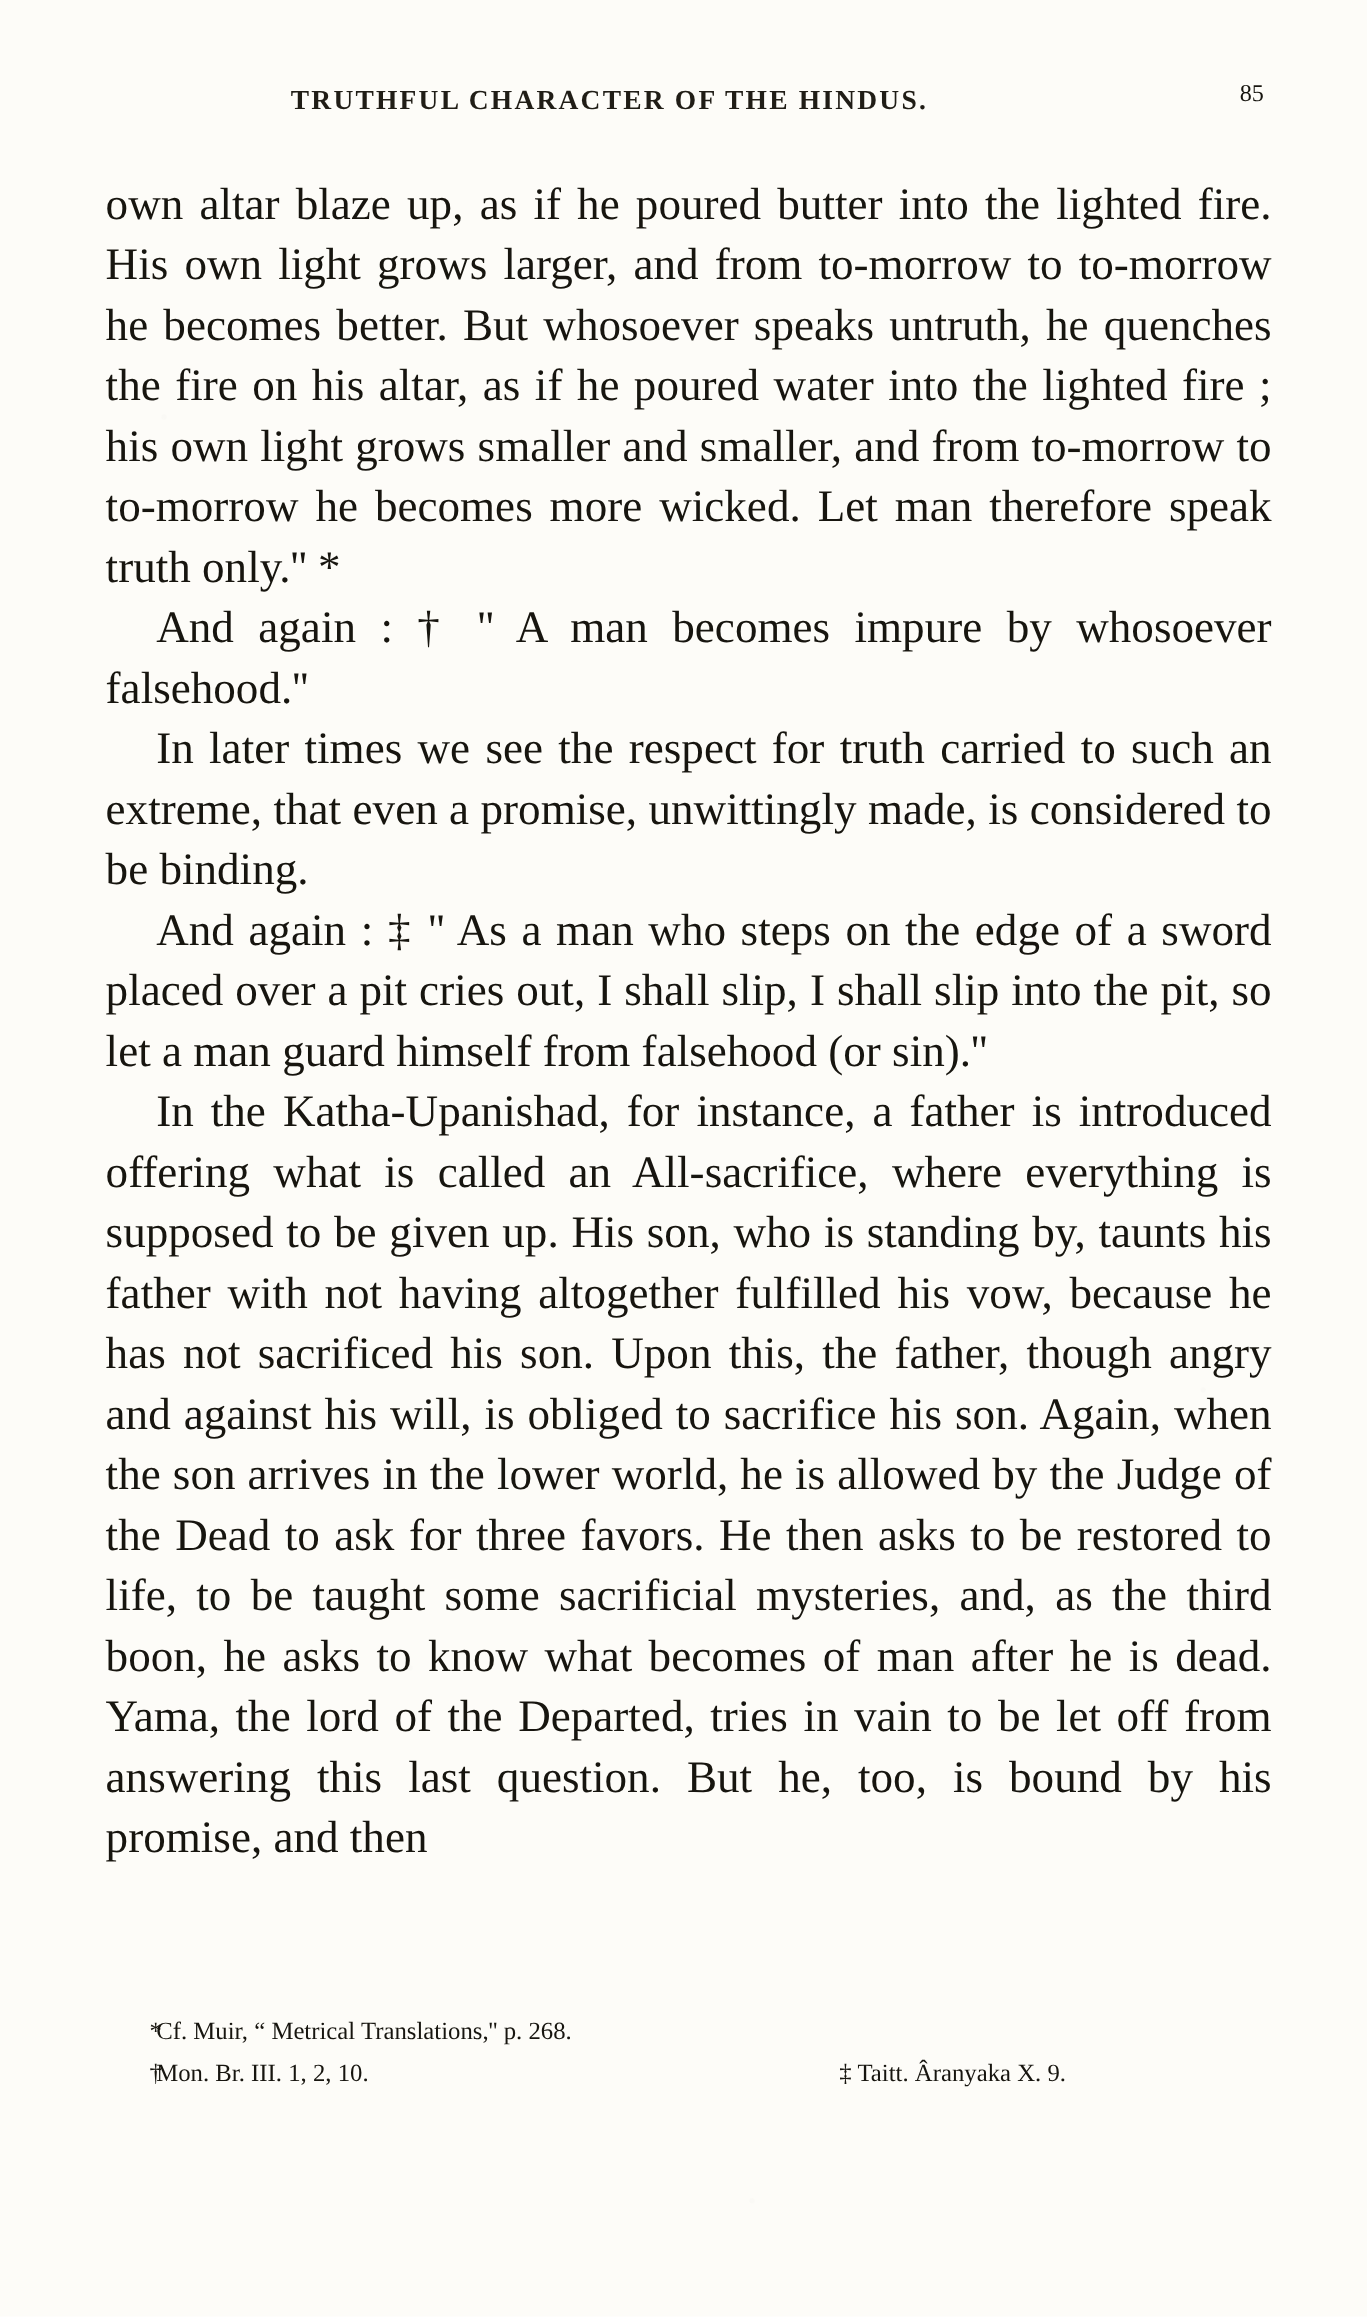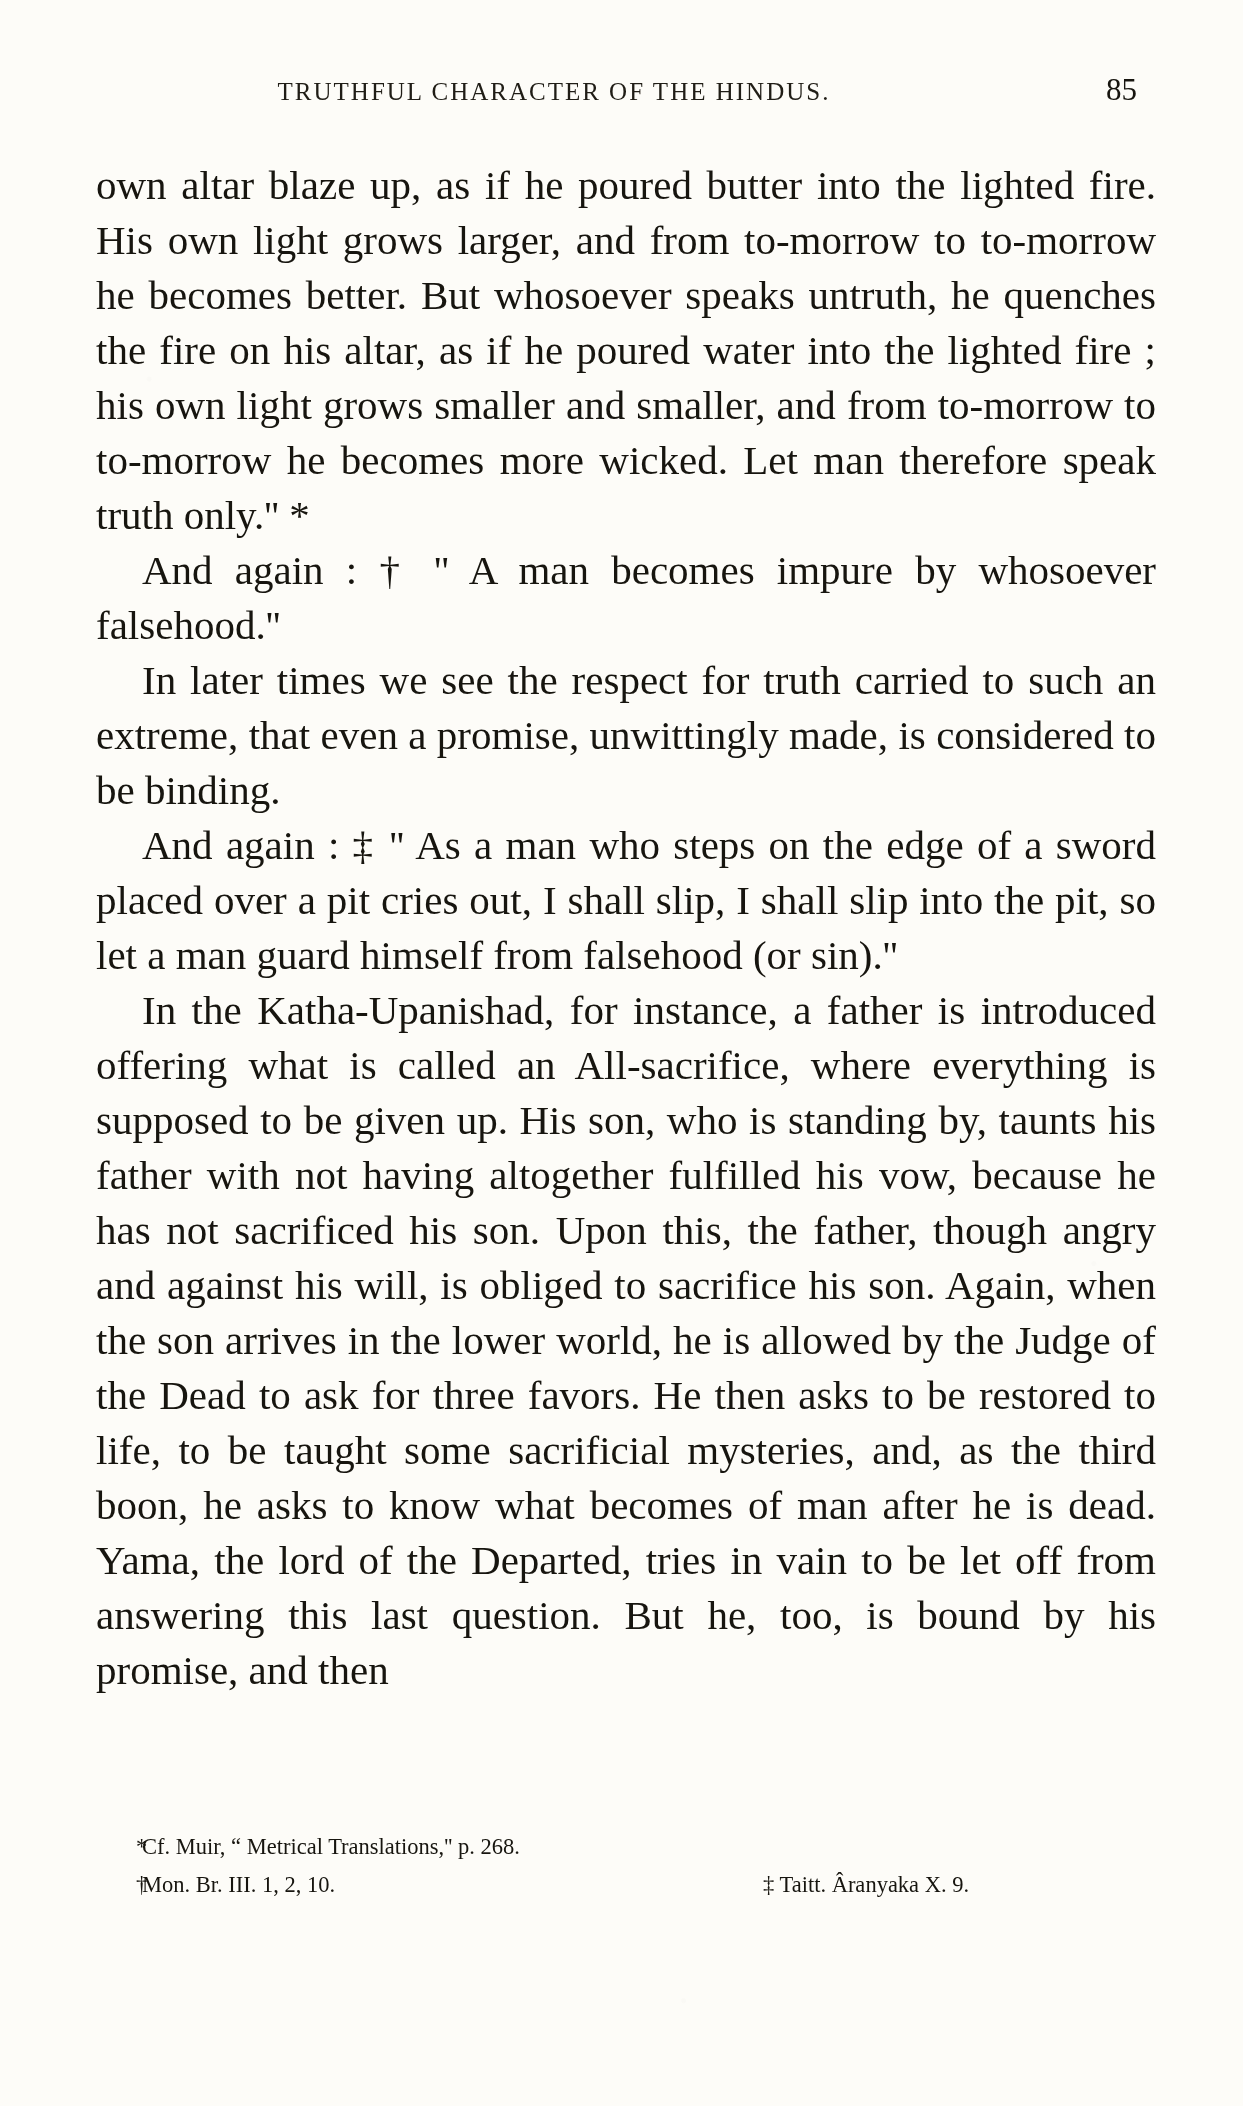--- a/index.html
+++ b/index.html
@@ -45,26 +45,27 @@
     position: absolute;
     left: 104px;
     top: 6px;
     width: 700px;
     text-align: center;
     font-size: 25px;
     letter-spacing: 2.0px;
     color: #201d16;
     font-variant: small-caps;
     text-transform: uppercase;
+    font-weight: bold;
   }
   .folio {
     position: absolute;
-    right: 16px;
+    right: 4px;
     top: 0;
-    font-size: 31px;
+    font-size: 22px;
     color: #17150f;
   }
 
   .body-text {
     position: absolute;
     top: 158px;
     left: 96px;
     width: 1060px;
     font-size: 41px;
     line-height: 55px;

